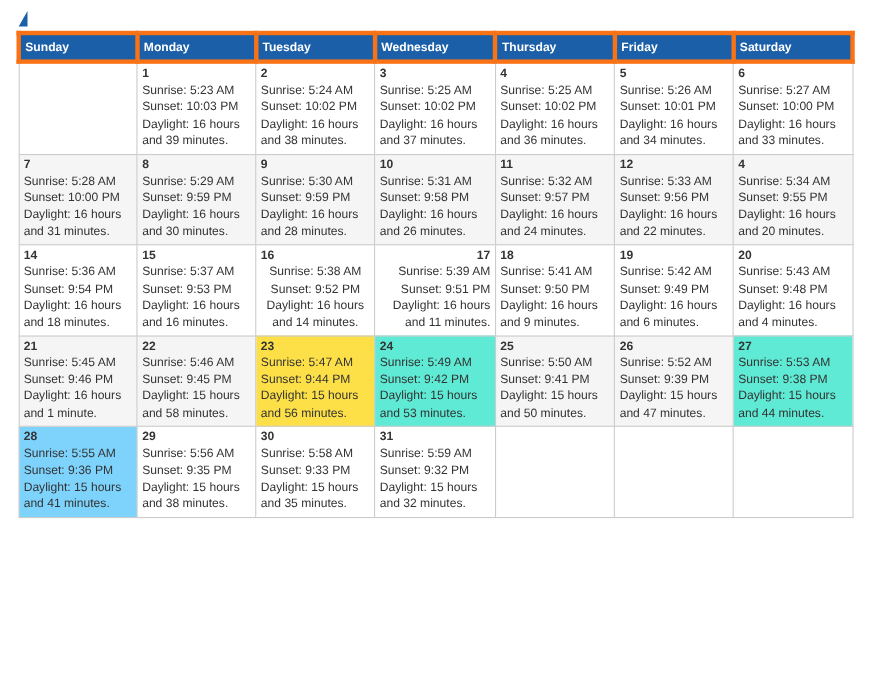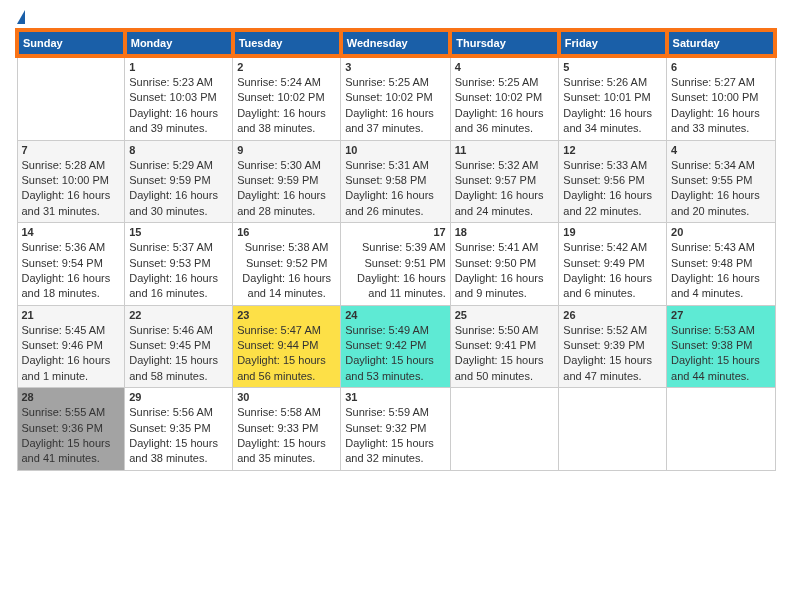--- a/index.html
+++ b/index.html
@@ -327,21 +327,21 @@
           </td>
           <td style="background-color: #5eead4;">
             <span class="day-number">27</span>
             <div class="day-info" style="white-space: pre-line;">Sunrise: 5:53 AM
 Sunset: 9:38 PM
 Daylight: 15 hours
 and 44 minutes.</div>
           </td>
         </tr>
         <tr>
-          <td style="background-color: #a3a3a3;">
+          <td style="background-color: #7dd3fc;">
             <span class="day-number">28</span>
             <div class="day-info" style="white-space: pre-line;">Sunrise: 5:55 AM
 Sunset: 9:36 PM
 Daylight: 15 hours
 and 41 minutes.</div>
           </td>
           <td style="background-color: rgb(255, 255, 255);">
             <span class="day-number">29</span>
             <div class="day-info" style="white-space: pre-line;">Sunrise: 5:56 AM
 Sunset: 9:35 PM

